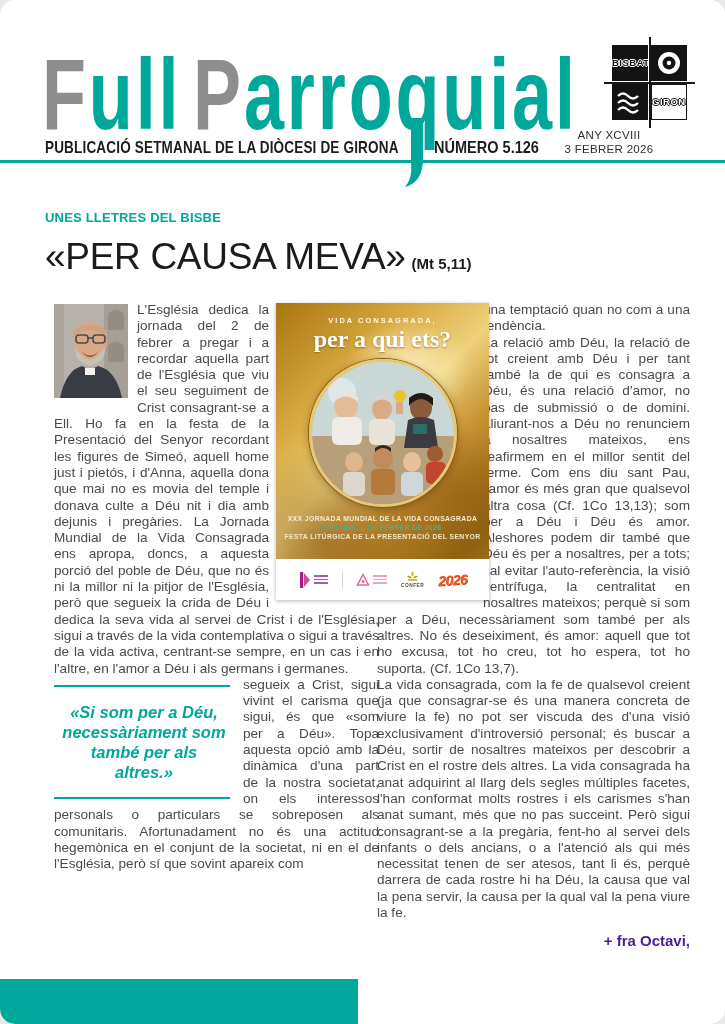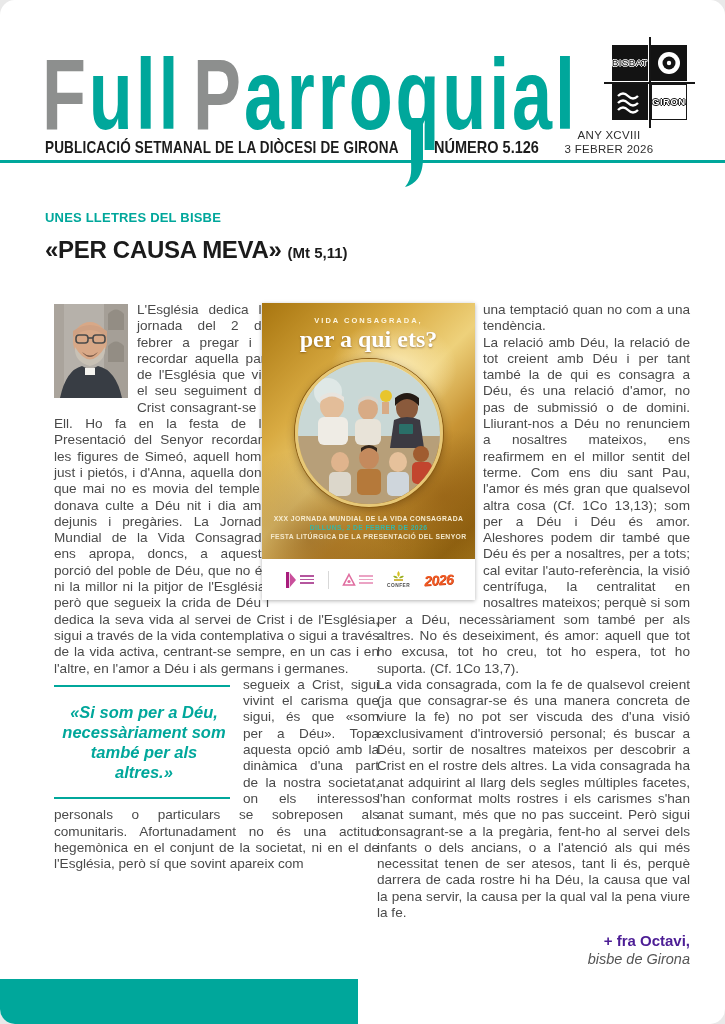--- a/index.html
+++ b/index.html
@@ -29,38 +29,38 @@
     color:#1c1c1c; transform:scaleX(0.88); transform-origin:left top; white-space:nowrap;
   }
   .q-tail { position:absolute; left:405px; top:118px; }
   .head-rule { position:absolute; left:0; top:160px; width:725px; height:3px; background:#00a79b; }
 
   
   .crest { position:absolute; left:612px; top:45px; width:75px; height:75px; }
   .crest::before { content:''; position:absolute; left:-8px; right:-8px; top:36.5px; height:2px; background:#161616; }
   .crest::after  { content:''; position:absolute; top:-8px; bottom:-8px; left:36.5px; width:2px; background:#161616; }
   .crest .q { position:absolute; width:36px; height:36px; overflow:hidden; }
-  .crest .tl { left:0; top:0; background:#131313; color:#131313; font-size:9.5px; font-weight:normal;
+  .crest .tl { left:0; top:0; background:#131313; color:#131313; font-size:9.5px; font-weight:bold;
     line-height:36px; text-align:center; letter-spacing:0.5px;
     text-shadow:-1px 0 #fff,1px 0 #fff,0 -1px #fff,0 1px #fff; }
   .crest .tr { left:39px; top:0; background:#131313; }
   .crest .bl { left:0; top:39px; background:#131313; }
   .crest .br { left:39px; top:39px; background:#fff; border:1.5px solid #161616; color:#fff;
     font-size:9.5px; font-weight:bold; line-height:33px; text-align:center; letter-spacing:0.5px;
     text-shadow:-1px 0 #161616,1px 0 #161616,0 -1px #161616,0 1px #161616; }
   .date-block {
     position:absolute; left:530px; top:128px; width:158px; text-align:center;
     font-size:11.5px; line-height:14px; color:#2e2e2e; letter-spacing:0.3px;
   }
 
   
   .kicker { position:absolute; left:45px; top:210px; font-size:13px; font-weight:bold;
     color:#00a79b; letter-spacing:0.2px; }
   .headline { position:absolute; left:45px; top:236px; color:#1b1b1b; }
-  .headline .big { font-size:24px; font-weight:bold; letter-spacing:-0.3px; }
+  .headline .big { font-size:37px; font-weight:normal; letter-spacing:-0.3px; }
   .headline .ref { font-size:15px; font-weight:bold; margin-left:6px; }
 
   
   .body-text { font-size:13.6px; line-height:16.3px; color:#4a4a4a; text-align:justify; }
   .body-text p { margin:0; }
   .left-region  { position:absolute; left:54px;  top:302px; width:325px; }
   .right-region { position:absolute; left:377px; top:302px; width:313px; }
   .spacer-r { float:right; width:110px; height:305px; }
   .spacer-l { float:left;  width:106px; height:305px; }
   .photo { float:left; width:74px; height:94px; margin:2px 9px 2px 0; background:#b8b3ac; }
@@ -70,21 +70,21 @@
     padding:15px 4px 15px 8px; border-top:2.5px solid #00a79b; border-bottom:2.5px solid #00a79b;
     color:#00a79b; font-weight:bold; font-style:italic; font-size:16.5px; line-height:20px;
     text-align:center;
   }
   .signature { margin-top:10px; text-align:right; }
   .signature .name { font-weight:bold; font-size:15px; color:#4c1d95; line-height:19px; }
   .signature .role { font-style:italic; font-size:14.5px; color:#555; line-height:18px; }
 
   
   .poster {
-    position:absolute; left:262px; top:303px; width:213px; height:297px;
+    position:absolute; left:276px; top:303px; width:213px; height:297px;
     box-shadow:0 1px 4px rgba(0,0,0,0.3);
     background:
       radial-gradient(90px 70px at 62% 22%, rgba(255,242,195,0.9), rgba(255,242,195,0) 70%),
       radial-gradient(150px 130px at 22% 80%, rgba(110,62,8,0.45), rgba(110,62,8,0) 70%),
       radial-gradient(120px 90px at 85% 65%, rgba(140,85,15,0.5), rgba(140,85,15,0) 75%),
       linear-gradient(135deg,#a8750f 0%,#d9ab42 28%,#eed17b 46%,#c89434 62%,#8f6210 85%,#a87a1d 100%);
     text-align:center; overflow:hidden;
   }
   .poster-kicker { margin-top:13px; font-size:7.5px; font-weight:bold; letter-spacing:2px;
     color:#fdf6e0; }
@@ -186,21 +186,20 @@
       <span>segueix a Crist, sigui vivint el carisma que sigui, és que «som per a Déu». Topa aquesta opció amb la dinàmica d'una part de la nostra societat, on els interessos personals o particulars se sobreposen als comunitaris. Afortunadament no és una actitud hegemònica en el conjunt de la societat, ni en el de l'Església, però sí que sovint apareix com</span></p>
   </div>
 
   <div class="right-region body-text">
     <div class="spacer-l"></div>
     <p>una temptació quan no com a una tendència.</p>
     <p>La relació amb Déu, la relació de tot creient amb Déu i per tant també la de qui es consagra a Déu, és una relació d'amor, no pas de submissió o de domini. Lliurant-nos a Déu no renunciem a nosaltres mateixos, ens reafirmem en el millor sentit del terme. Com ens diu sant Pau, l'amor és més gran que qualsevol altra cosa (Cf. 1Co 13,13); som per a Déu i Déu és amor. Aleshores podem dir també que Déu és per a nosaltres, per a tots; cal evitar l'auto-referència, la visió centrífuga, la centralitat en nosaltres mateixos; perquè si som per a Déu, necessàriament som també per als altres. No és deseiximent, és amor: aquell que tot ho excusa, tot ho creu, tot ho espera, tot ho suporta. (Cf. 1Co 13,7).</p>
     <p>La vida consagrada, com la fe de qualsevol creient (ja que consagrar-se és una manera concreta de viure la fe) no pot ser viscuda des d'una visió exclusivament d'introversió personal; és buscar a Déu, sortir de nosaltres mateixos per descobrir a Crist en el rostre dels altres. La vida consagrada ha anat adquirint al llarg dels segles múltiples facetes, l'han conformat molts rostres i els carismes s'han anat sumant, més que no pas succeint. Però sigui consagrant-se a la pregària, fent-ho al servei dels infants o dels ancians, o a l'atenció als qui més necessitat tenen de ser atesos, tant li és, perquè darrera de cada rostre hi ha Déu, la causa que val la pena servir, la causa per la qual val la pena viure la fe.</p>
     <div class="signature">
       <div class="name">+ fra Octavi,</div>
-      <div class="role">bisbe de Girona</div>
     </div>
   </div>
 
   <div class="poster">
     <div class="poster-kicker">VIDA CONSAGRADA,</div>
     <div class="poster-title">per a qui ets?</div>
     <div class="poster-circle">
       <svg width="142" height="142" viewBox="0 0 142 142">
         <rect width="142" height="82" fill="#c9d8d6"></rect>
         <rect y="74" width="142" height="68" fill="#b79f79"></rect>

